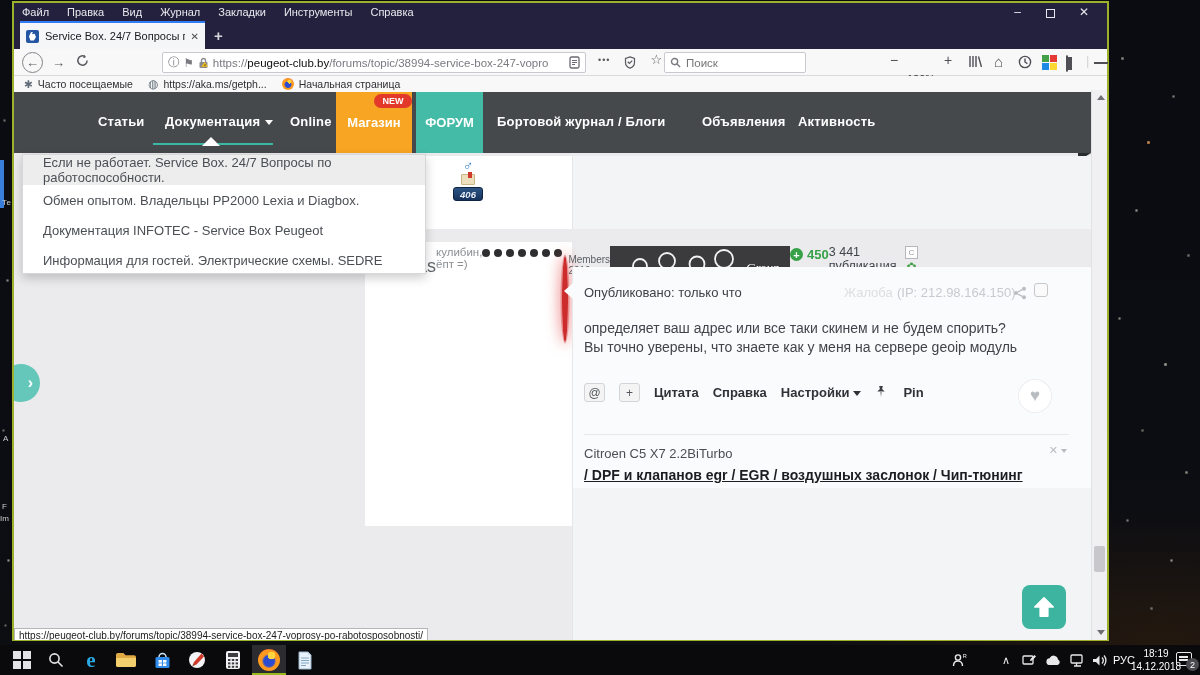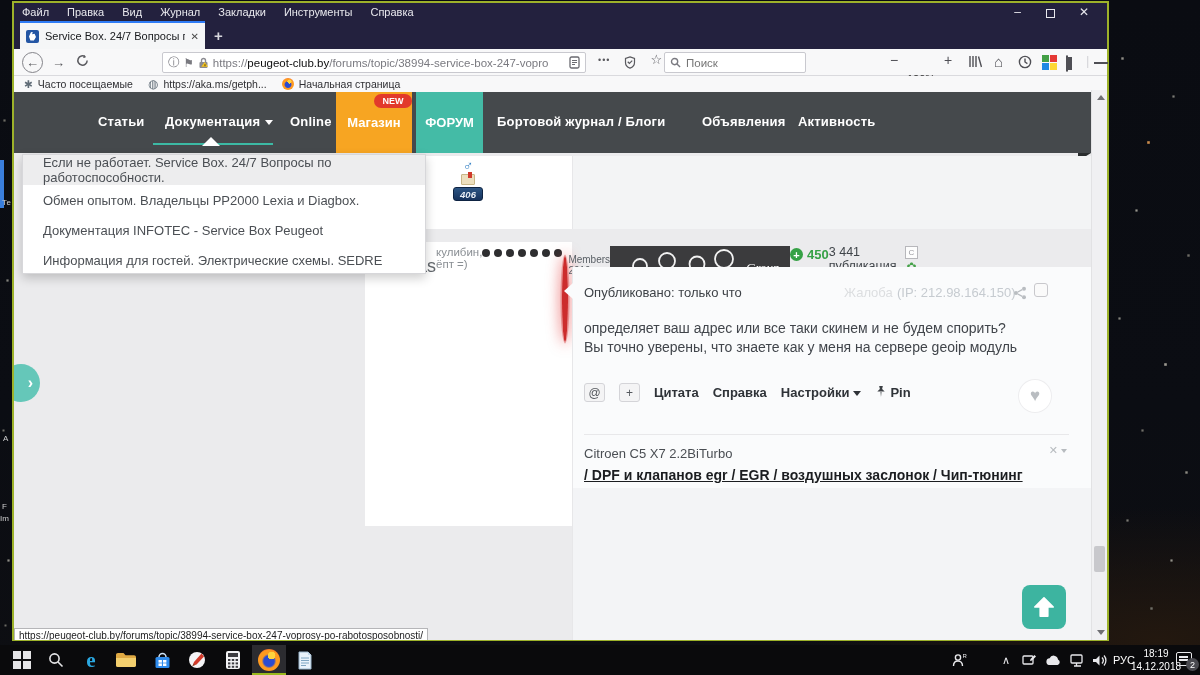--- a/index.html
+++ b/index.html
@@ -407,21 +407,21 @@
         <div class="p-body">
           <div>определяет ваш адрес или все таки скинем и не будем спорить?</div>
           <div>Вы точно уверены, что знаете как у меня на сервере geoip модуль</div>
         </div>
         <div class="actrow">
           <span class="chipbtn">@</span>
           <span class="chipbtn">+</span>
           <span>Цитата</span>
           <span>Справка</span>
           <span><span>Настройки</span><i class="caret-dn"></i></span>
-          <span style="display:flex; gap:3px;">
+          <span style="display:flex; gap:16px;">
             <svg width="12" height="13" viewBox="0 0 13 14">
                 <path d="M4.5 1 h4 l-0.8 3.4 L10.5 7 H2.5 l2.8-2.6 Z M6 7.5 h1 l-0.5 5.5 Z" fill="#3c4045"></path>
               </svg>
             <span>Pin</span>
           </span>
         </div>
         <span class="heartbtn">♥</span>
         <div class="p-divider"></div>
         <div class="sig-car">Citroen C5 X7 2.2BiTurbo</div>
         <span class="sig-x"><span>✕</span><i class="sig-caret"></i></span>

